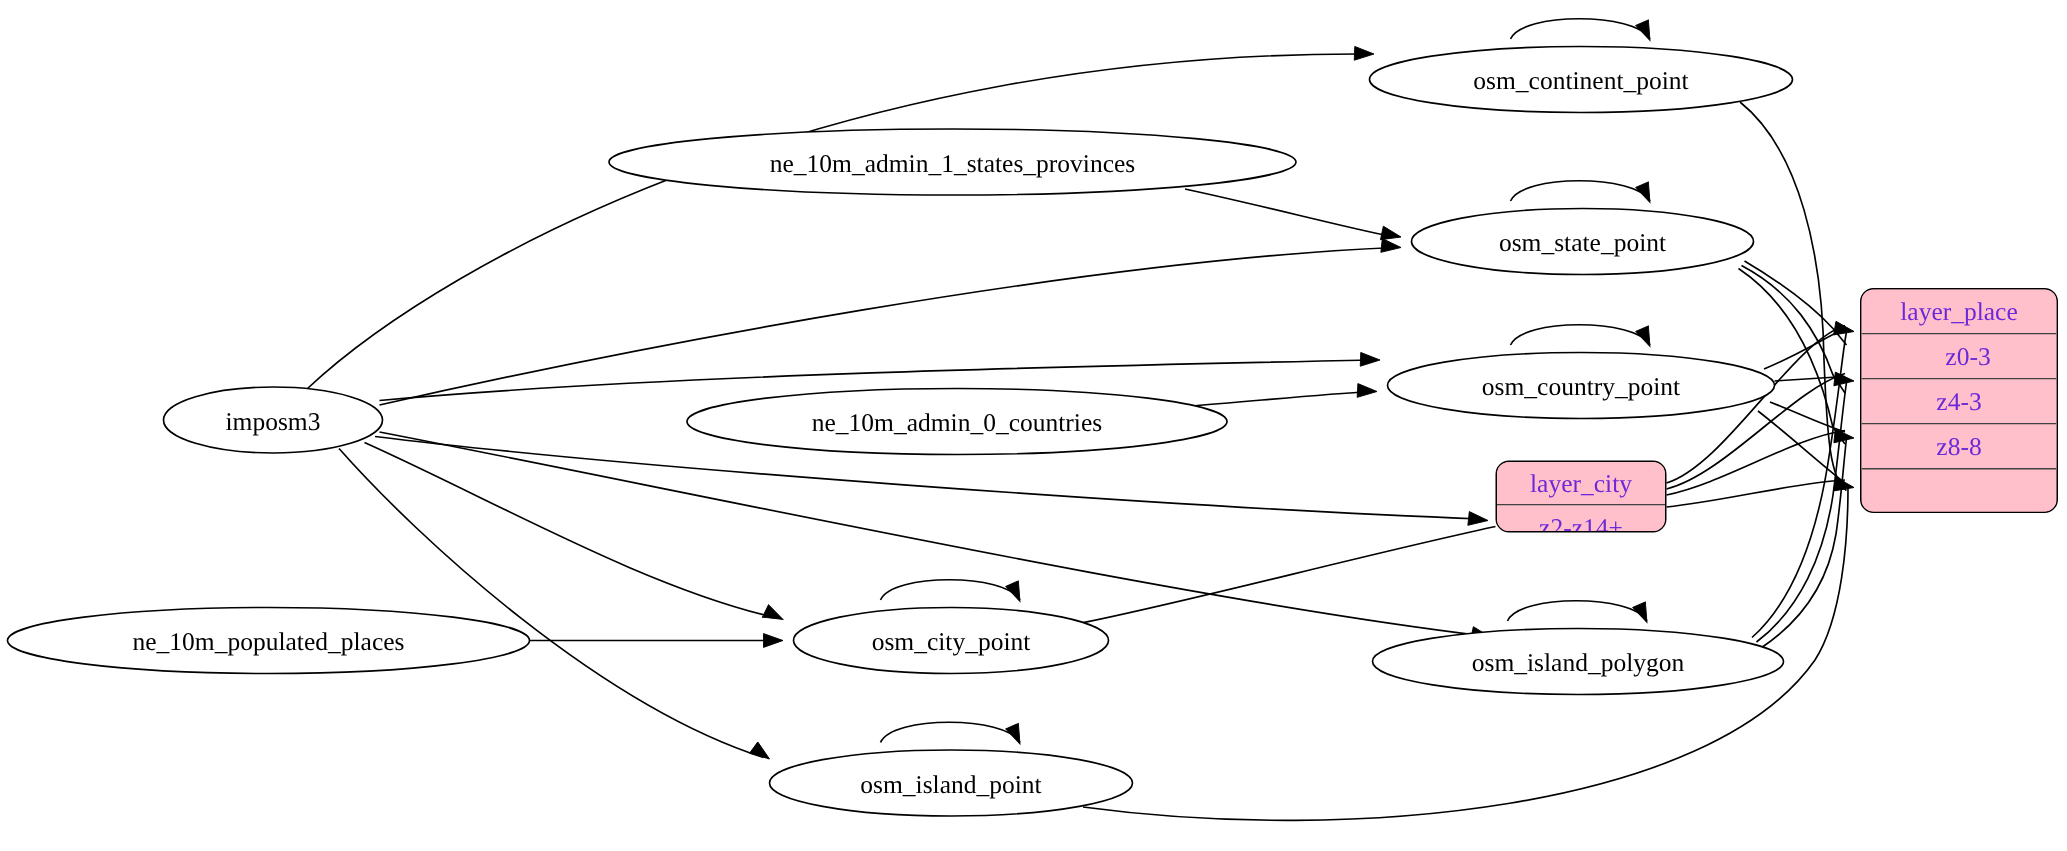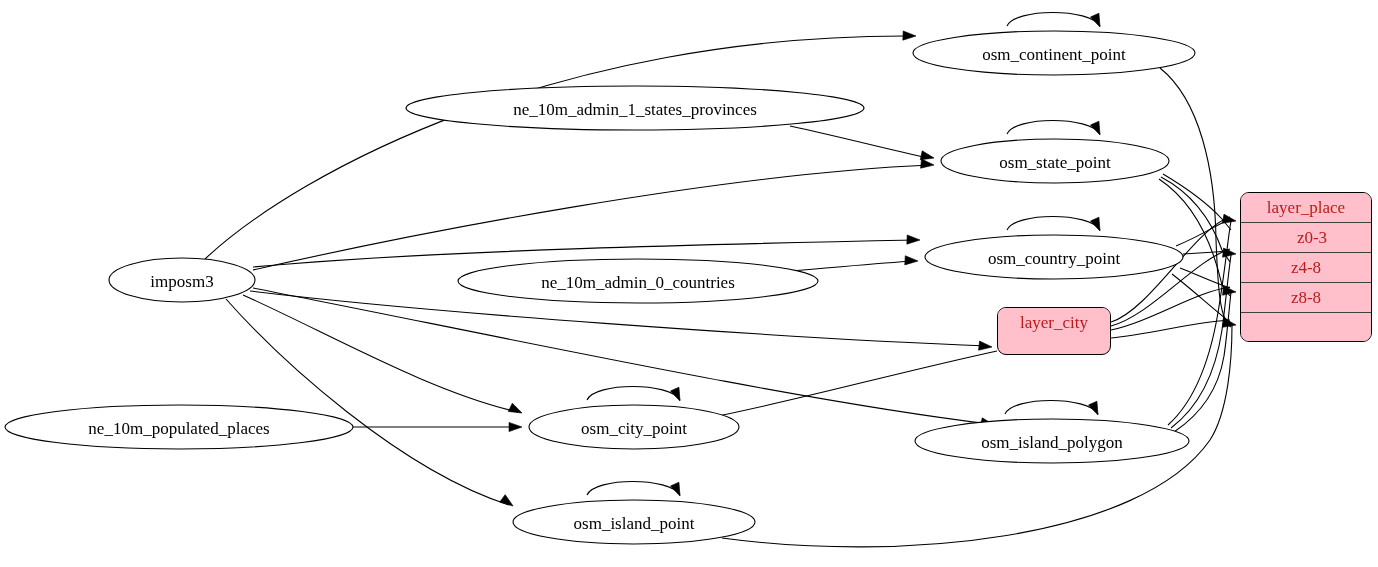--- a/index.html
+++ b/index.html
@@ -51,21 +51,21 @@
     background: #ffc0cb;
     overflow: hidden;
   }
   .record-row {
     box-sizing: border-box;
     display: flex;
     align-items: center;
     justify-content: center;
     font-family: "Liberation Serif", "DejaVu Serif", serif;
     font-size: 17px;
-    color: #b91c1c;
+    color: #6d28d9;
     background: #ffc0cb;
     border-bottom: 1.3px solid #404040;
     line-height: 1;
     white-space: nowrap;
   }
   .record-row:last-child {
     border-bottom: none;
   }
 </style>
 </head>
@@ -170,22 +170,23 @@
         </g>
         <g>
           <ellipse class="node-ellipse" cx="1052" cy="441" rx="137" ry="22"></ellipse>
           <text class="node-label" x="1052" y="442">osm_island_polygon</text>
         </g>
       </g>
   </svg>
   <div id="records-layer">
       <div class="record-box" style="left: 997px; top: 307px; width: 114px; height: 48px;">
         <div class="record-row" style="height: 29px;">layer_city</div>
+        <div class="record-row" style="height: 29px;">z2-z14+</div>
       </div>
       <div class="record-box" style="left: 1240px; top: 192px; width: 132px; height: 150px;">
         <div class="record-row" style="height: 30px;">layer_place</div>
         <div class="record-row" style="height: 30px; padding-left: 12px;">z0-3</div>
-        <div class="record-row" style="height: 30px;">z4-8</div>
+        <div class="record-row" style="height: 30px;">z4-3</div>
         <div class="record-row" style="height: 30px;">z8-8</div>
         <div class="record-row" style="height: 30px; margin-top: 21px;">z12-z14+</div>
       </div>
     </div>
 </div>
 
 </body></html>

